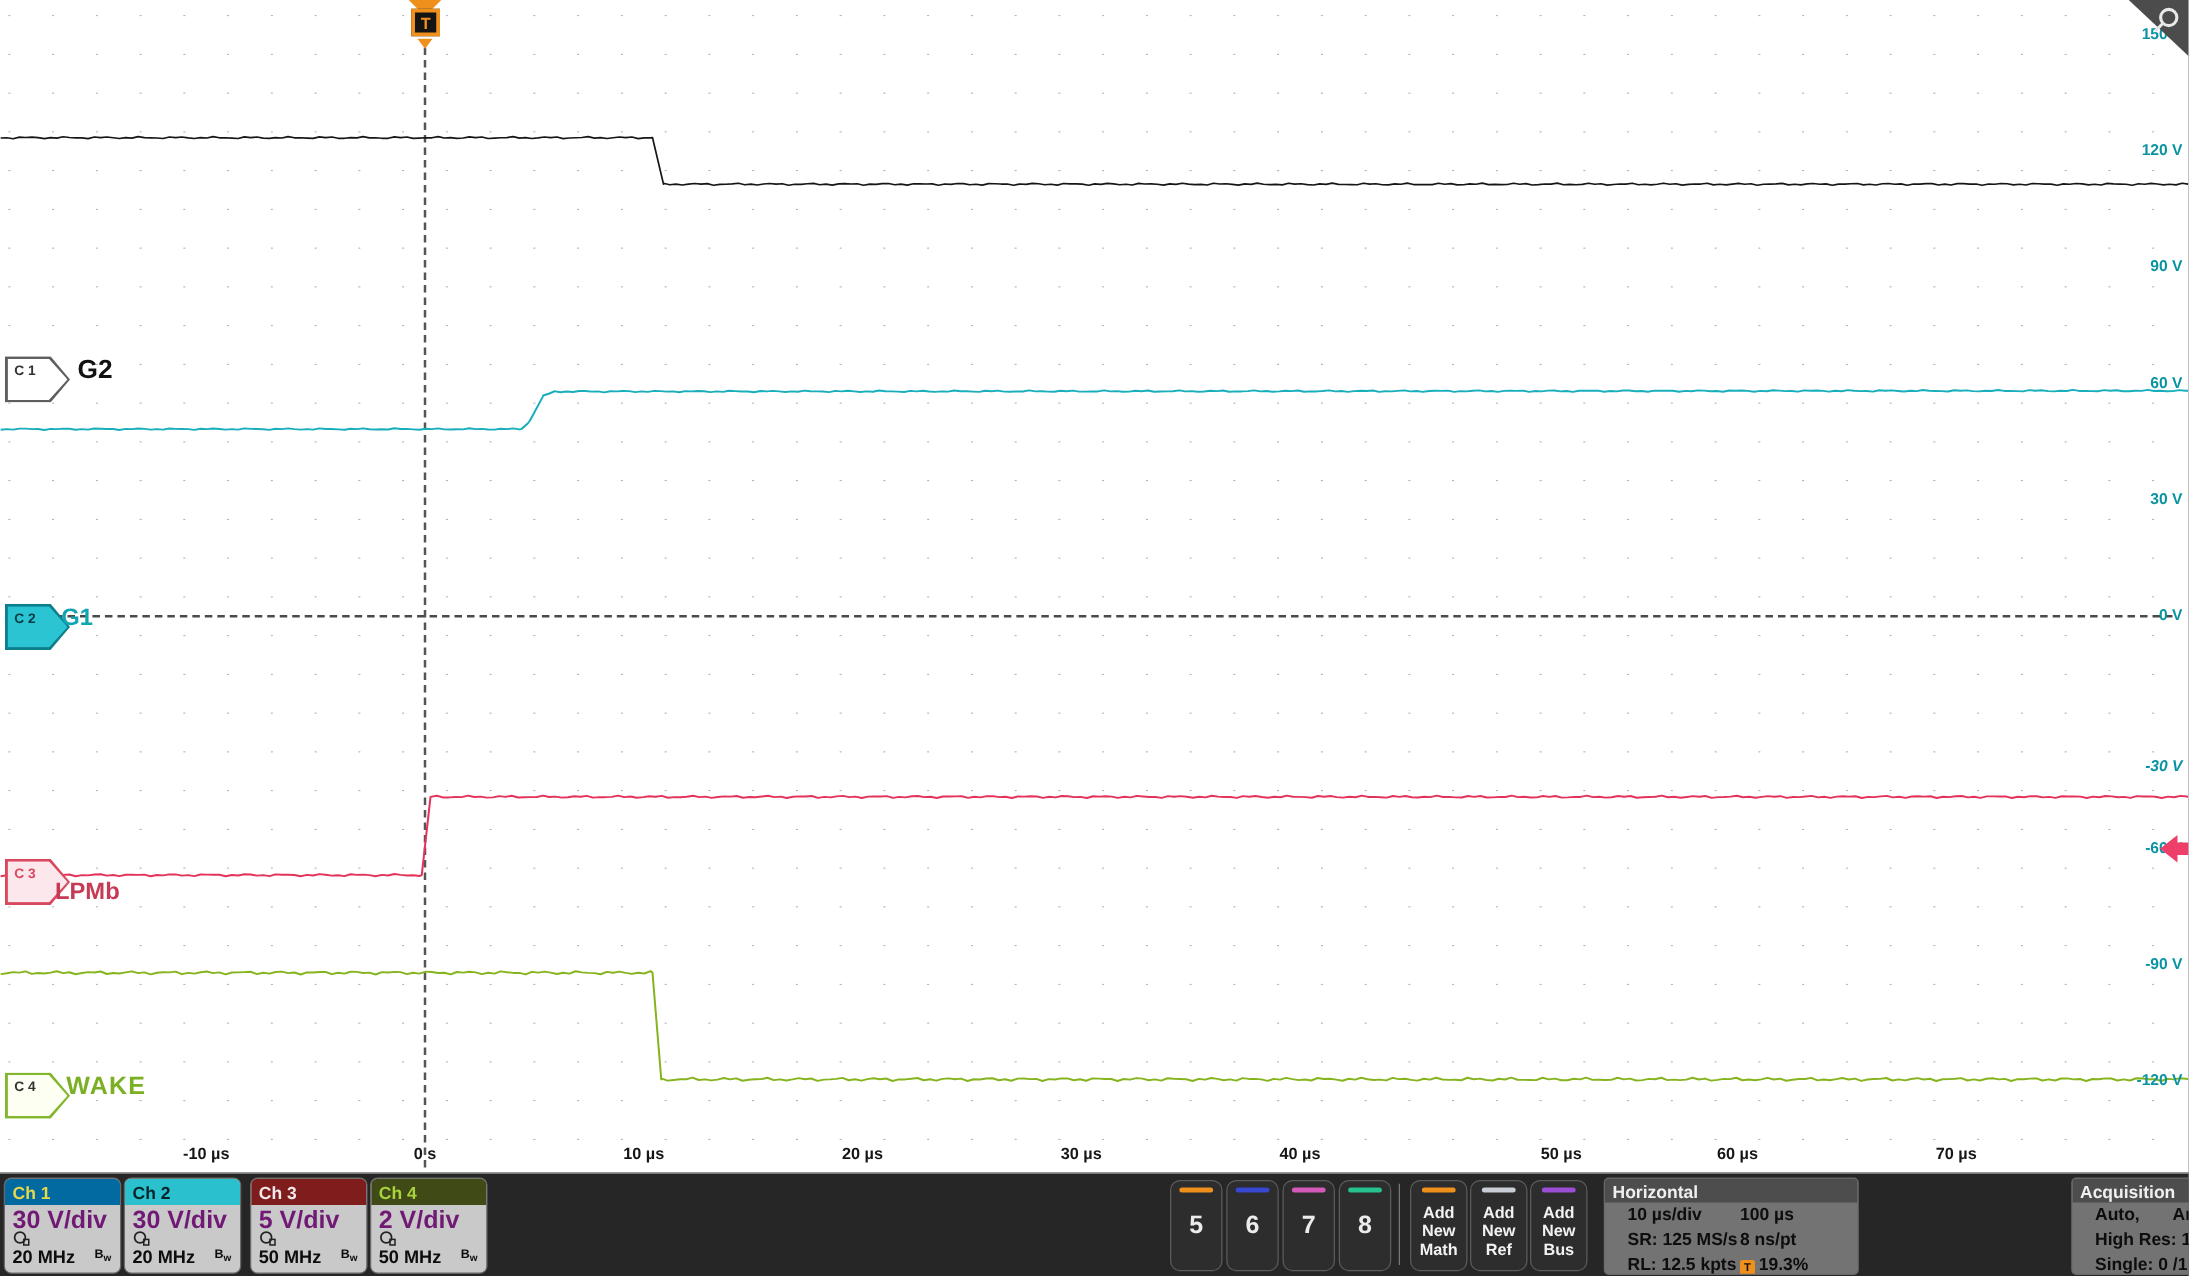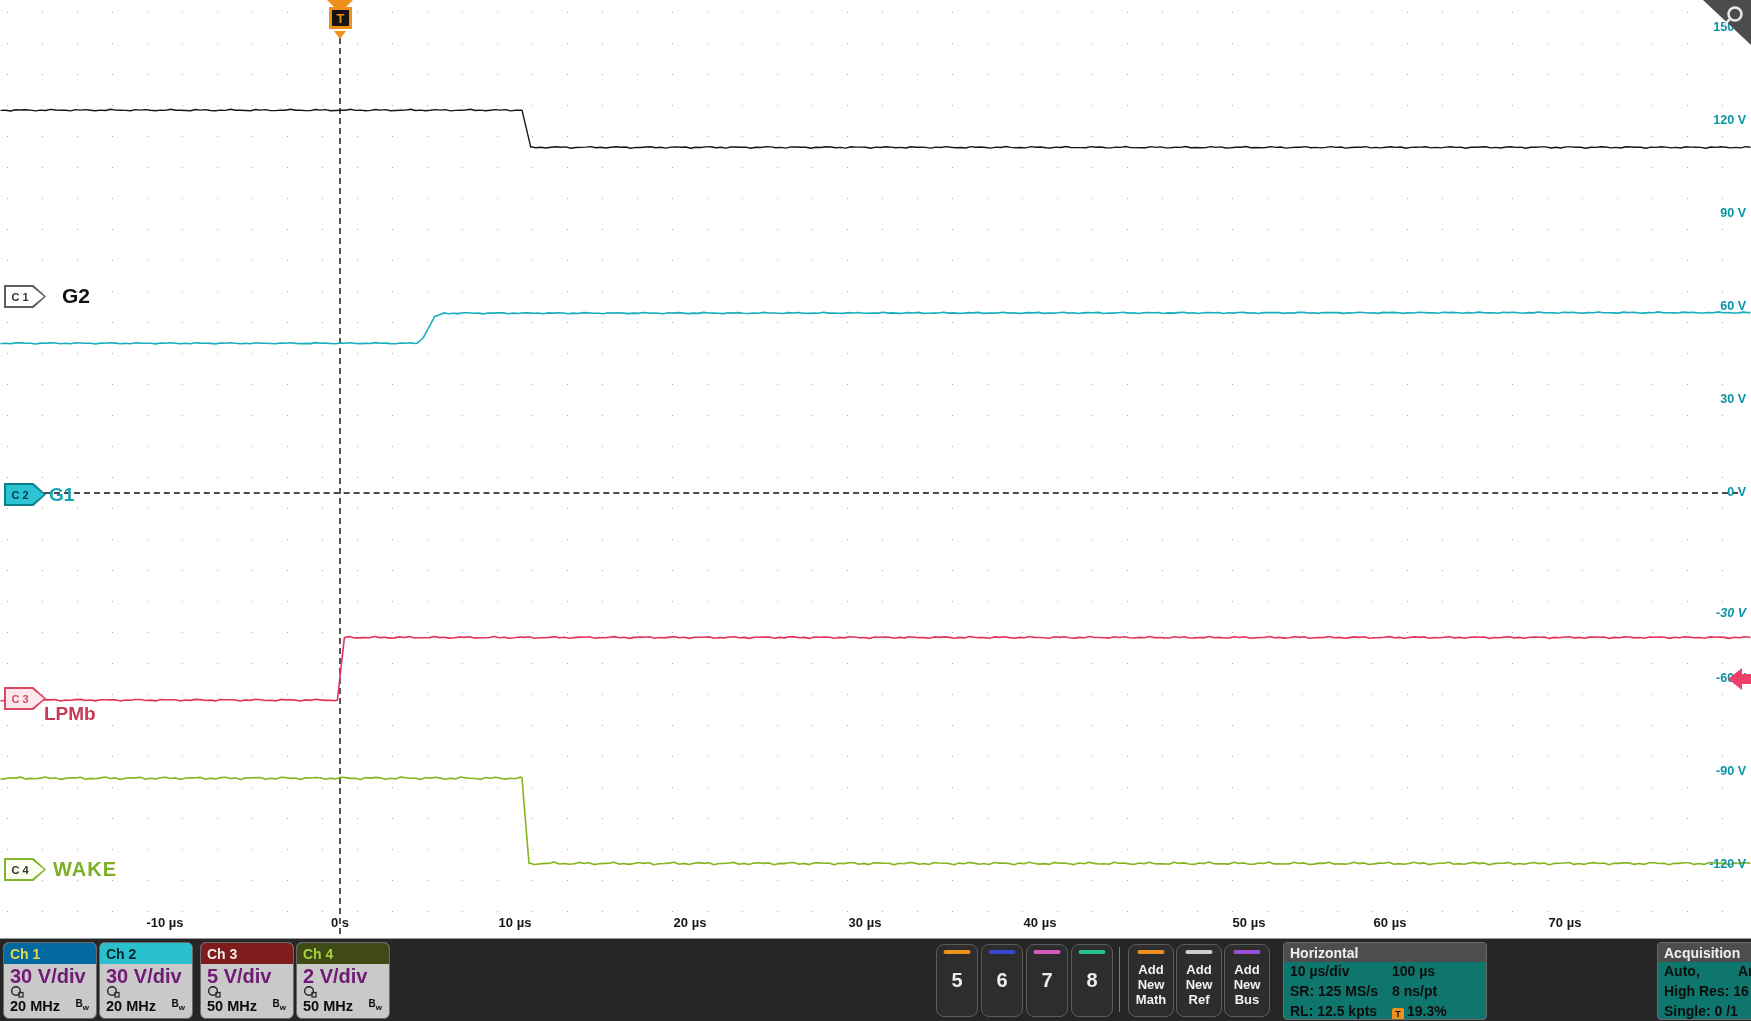--- a/index.html
+++ b/index.html
@@ -8,21 +8,21 @@
   
   #plot{position:absolute;left:0;top:0;width:1751px;height:938px;background:#ffffff;
     background-image:radial-gradient(circle 1.1px,#a9a9a9 55%,transparent 62%);
     background-size:35px 31px;background-position:25px 28px;}
   #zero-line{position:absolute;left:44px;width:1694px;height:0;border-top:2px dashed #4a4a4a;z-index:2;}
   #trig-vline{position:absolute;top:38px;height:896px;width:0;border-left:2px dashed #555;z-index:2;}
   #traces{position:absolute;left:0;top:0;z-index:3;pointer-events:none;}
   .vtick{position:absolute;right:5px;color:#0a93a3;font-size:12.5px;z-index:4;white-space:nowrap;}
   .ttick{position:absolute;top:915px;transform:translateX(-50%);color:#161616;font-size:13px;z-index:4;white-space:nowrap;}
   
-  .chbadge{position:absolute;left:4px;width:42px;height:23px;z-index:5;}
+  .chbadge{position:absolute;left:4px;width:42px;height:37px;z-index:5;padding-left:10px;}
   .chbadge .outer{position:absolute;inset:0;clip-path:polygon(0 0,70% 0,100% 50%,70% 100%,0 100%);}
   .chbadge .inner{position:absolute;inset:2px;clip-path:polygon(0 0,69% 0,100% 50%,69% 100%,0 100%);}
   .chbadge .btxt{position:absolute;left:0;top:0;width:32px;height:23px;display:flex;align-items:center;justify-content:center;font-size:11px;}
   .chname{position:absolute;z-index:5;white-space:nowrap;}
   
   #trig-marker{position:absolute;top:0;width:30px;height:42px;z-index:6;transform:translateX(-50%);}
   #trig-marker .bigtri{position:absolute;left:2px;top:0;width:0;height:0;border-left:13px solid transparent;border-right:13px solid transparent;border-top:13px solid #ef8f1c;}
   #trig-marker .tbox{position:absolute;left:4px;top:7px;width:17px;height:16px;background:#141414;border:3px solid #ef8f1c;color:#ef8f1c;font-size:13px;display:flex;align-items:center;justify-content:center;}
   #trig-marker .smalltri{position:absolute;left:9px;top:31px;width:0;height:0;border-left:6px solid transparent;border-right:6px solid transparent;border-top:8px solid #ef8f1c;}
   #corner-zoom{position:absolute;right:0;top:0;z-index:7;}
@@ -36,23 +36,23 @@
   .chcard .freq{height:20px;font-size:14.5px;color:#0d0d0d;padding-left:6px;position:relative;}
   .bw{position:absolute;right:7px;top:0px;font-size:10px;color:#0d0d0d;}
   .bw sub{font-size:8px;}
   .numbtn,.addbtn{position:absolute;top:5px;height:71px;background:#2d2d2d;border:1px solid #5c5c5c;border-radius:8px;}
   .numbtn{width:40px;}
   .addbtn{width:44px;}
   .topbar{position:absolute;left:50%;transform:translateX(-50%);top:5px;width:27px;height:4px;border-radius:2px;}
   .numbtn .num{position:absolute;left:0;top:24px;width:100%;text-align:center;color:#ececec;font-size:20px;}
   .addbtn .albl{position:absolute;left:0;top:17px;width:100%;text-align:center;color:#f2f2f2;font-size:13px;line-height:15px;}
   #btn-divider{position:absolute;left:1119px;top:8px;width:1px;height:65px;background:#777;}
-  .panel{position:absolute;top:3px;height:76px;border-radius:4px;overflow:hidden;border:1px solid #6a6a6a;background:#0f766e;}
+  .panel{position:absolute;top:3px;height:76px;border-radius:4px;overflow:hidden;border:1px solid #6a6a6a;background:#737373;}
   .panel .phd{height:19px;background:#4d4d4d;color:#efefef;font-size:14px;padding-left:6px;display:flex;align-items:center;}
-  .prow{position:relative;height:19px;font-size:14px;color:#0d0d0d;padding-left:6px;padding-top:1px;}
+  .prow{position:relative;height:19px;font-size:14px;color:#0d0d0d;padding-left:18px;padding-top:1px;}
   .pcol2{position:absolute;left:108px;top:1px;}
   .t-mini{display:inline-block;width:12px;height:12px;background:#ef8f1c;color:#111;font-size:9px;text-align:center;line-height:12px;border-radius:2px;vertical-align:-1px;margin-right:3px;}
   .trig-pill{position:absolute;left:8px;top:5px;width:27px;height:15px;background:#ef4066;border:2px solid #8e1230;border-radius:9px;color:#fff;font-size:11px;text-align:center;line-height:14px;}
   .trig-level{position:absolute;left:80px;top:3px;font-size:15px;color:#0d0d0d;}
   .acq-r1r{position:absolute;left:80px;top:1px;}
 </style>
 </head>
 <body>
 
 <div id="screen">

